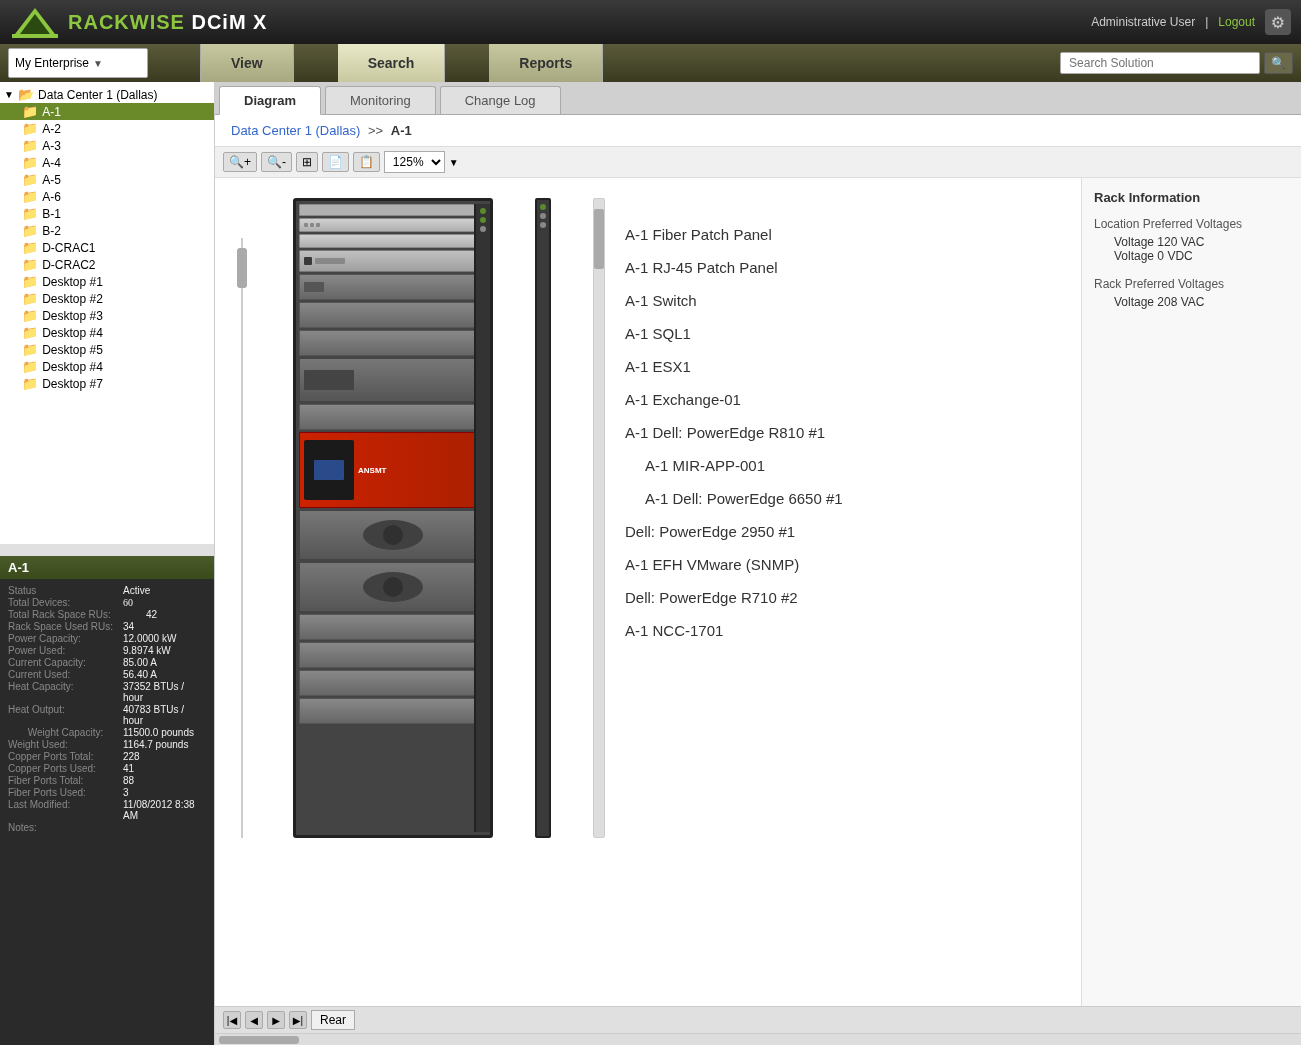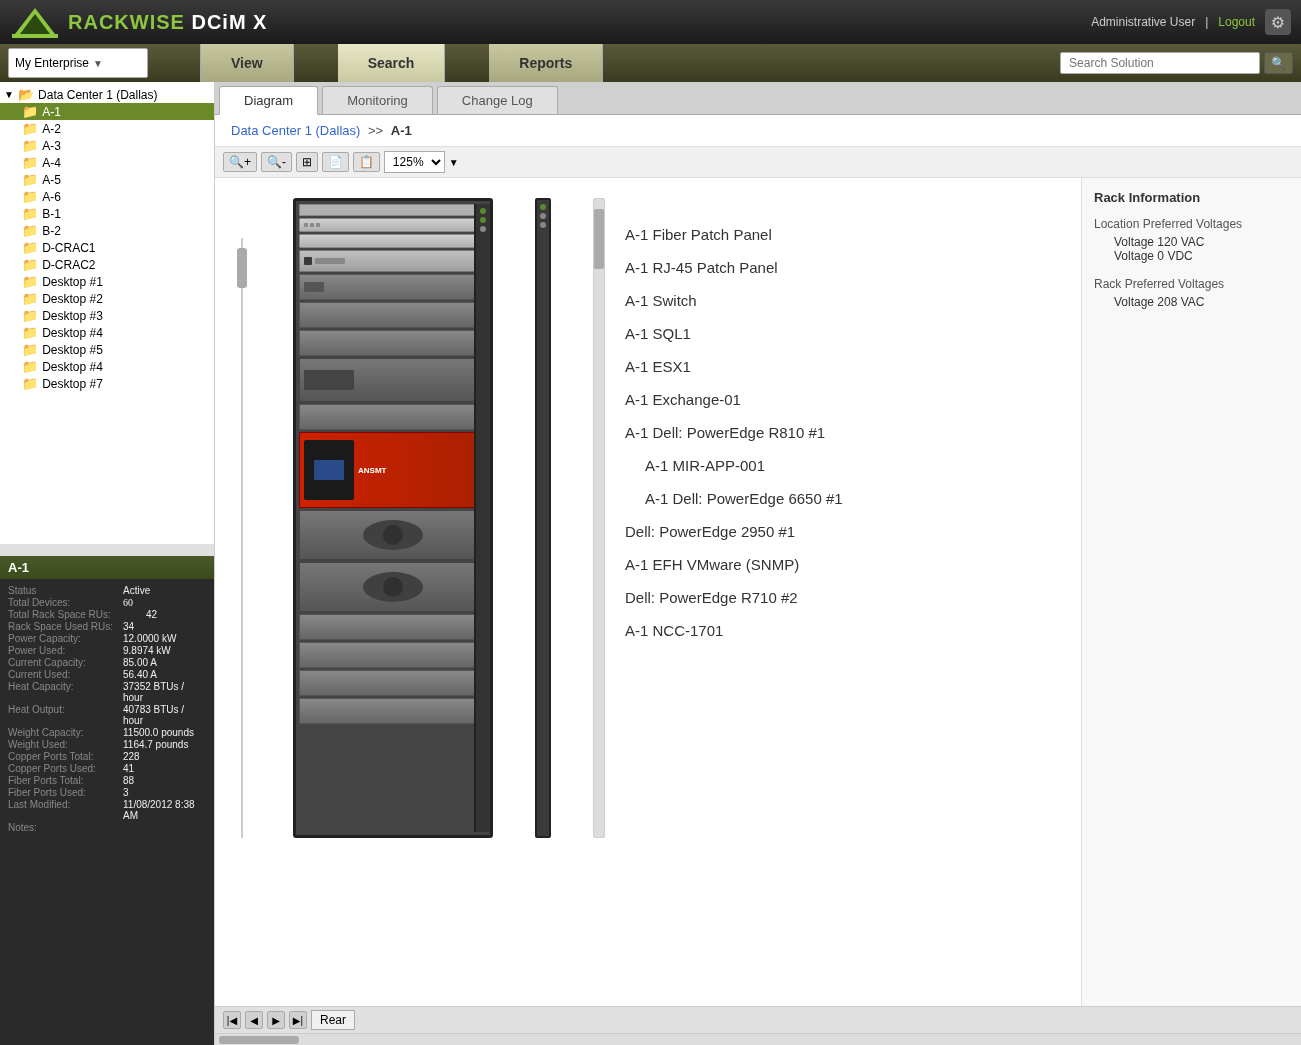--- a/index.html
+++ b/index.html
@@ -195,21 +195,21 @@
       border: 1px solid #aaa;
       border-bottom: none;
       border-radius: 3px 3px 0 0;
       margin-left: 4px;
       background: #e0e0e0;
       color: #555;
     }
     .content-tab.active {
       background: white;
       color: #333;
-      font-weight: normal;
+      font-weight: bold;
       border-bottom: 1px solid white;
       margin-bottom: -1px;
     }
 
     
     #breadcrumb-bar {
       padding: 8px 16px;
       background: white;
       border-bottom: 1px solid #ddd;
       font-size: 13px;
@@ -520,21 +520,21 @@
             <span class="info-value" style="color: rgb(238, 238, 238); font-size: 10px;">56.40 A</span>
           </div>
           <div class="info-row" style="display: flex; margin-bottom: 1px; font-size: 11px;">
             <span class="info-label" style="color: rgb(136, 136, 136); min-width: 115px; font-size: 10px;">Heat Capacity:</span>
             <span class="info-value" style="color: rgb(238, 238, 238); font-size: 10px;">37352 BTUs / hour</span>
           </div>
           <div class="info-row" style="display: flex; margin-bottom: 1px; font-size: 11px;">
             <span class="info-label" style="color: rgb(136, 136, 136); min-width: 115px; font-size: 10px;">Heat Output:</span>
             <span class="info-value" style="color: rgb(238, 238, 238); font-size: 10px;">40783 BTUs / hour</span>
           </div>
-          <div class="info-row" style="display: flex; margin-bottom: 1px; font-size: 11px;">
+          <div class="info-row" style="display: flex; margin-bottom: 1px; font-size: 11px; text-align: center;">
             <span class="info-label" style="color: rgb(136, 136, 136); min-width: 115px; font-size: 10px;">Weight Capacity:</span>
             <span class="info-value" style="color: rgb(238, 238, 238); font-size: 10px;">11500.0 pounds</span>
           </div>
           <div class="info-row" style="display: flex; margin-bottom: 1px; font-size: 11px;">
             <span class="info-label" style="color: rgb(136, 136, 136); min-width: 115px; font-size: 10px;">Weight Used:</span>
             <span class="info-value" style="color: rgb(238, 238, 238); font-size: 10px;">1164.7 pounds</span>
           </div>
           <div class="info-row" style="display: flex; margin-bottom: 1px; font-size: 11px;">
             <span class="info-label" style="color: rgb(136, 136, 136); min-width: 115px; font-size: 10px;">Copper Ports Total:</span>
             <span class="info-value" style="color: rgb(238, 238, 238); font-size: 10px;">228</span>

